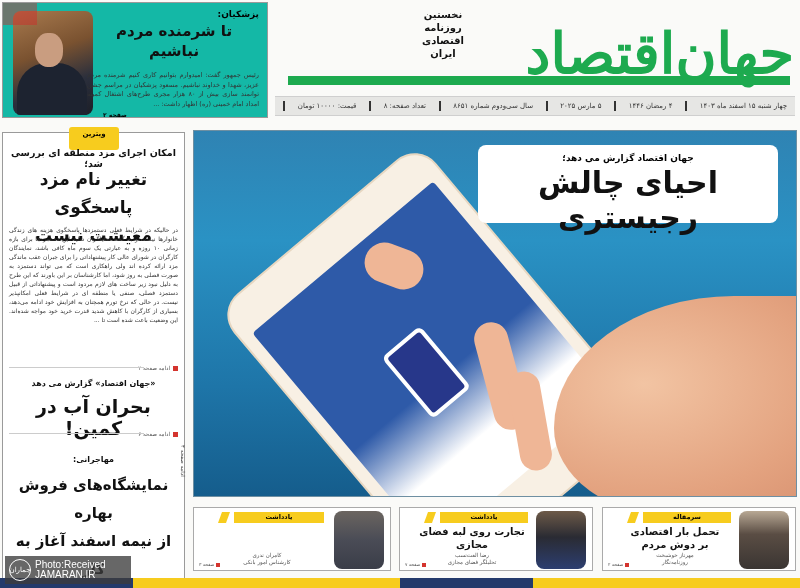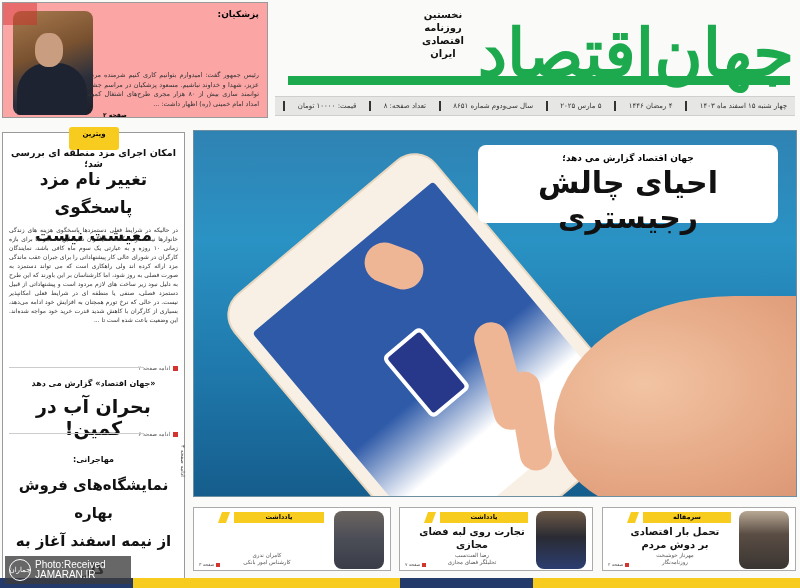--- a/index.html
+++ b/index.html
@@ -1,28 +1,28 @@
 <!DOCTYPE html>
 <html><head>
 <meta charset="utf-8">
 <style>
   * { box-sizing: border-box; margin: 0; padding: 0; }
   body { width: 800px; height: 588px; background: #f2f2f0; font-family: "DejaVu Sans", sans-serif; overflow: hidden; position: relative; }
   .page { position: absolute; inset: 0; background: #fafaf8; }
 
   
   .masthead { position: absolute; left: 283px; top: 0; width: 517px; height: 93px; }
-  .logo { position: absolute; right: 6px; top: 18px; font-family: "DejaVu Serif", serif; font-weight: bold; font-size: 66px; color: #1daa4f; letter-spacing: -3px; line-height: 70px; direction: rtl; }
+  .logo { position: absolute; right: 6px; top: 18px; font-family: "DejaVu Serif", serif; font-weight: bold; font-size: 56px; color: #1daa4f; letter-spacing: -3px; line-height: 70px; direction: rtl; }
   .logo-bar { position: absolute; left: 5px; right: 10px; top: 76px; height: 9px; background: #1daa4f; }
   .tagline { position: absolute; left: 125px; top: 8px; width: 70px; text-align: center; direction: rtl; font-weight: bold; font-size: 10px; line-height: 13px; color: #111; }
   .dateline { position: absolute; left: 275px; top: 96px; width: 520px; height: 20px; background: #e6e6e4; border-top: 1px solid #cfcfcf; border-bottom: 1px solid #cfcfcf; display: flex; direction: rtl; align-items: center; justify-content: space-between; padding: 0 8px; font-size: 7px; color: #333; }
   .dateline .sep { width: 2px; height: 10px; background: #333; }
 
   
-  .topbox { position: absolute; left: 2px; top: 2px; width: 266px; height: 116px; border: 1px solid #9a9a9a; background: #fca5a5; }
+  .topbox { position: absolute; left: 2px; top: 2px; width: 266px; height: 116px; border: 1px solid #9a9a9a; background: #14b8a6; }
   .topbox .photo { position: absolute; left: 10px; top: 8px; width: 80px; height: 104px; border-radius: 8px; background: linear-gradient(160deg,#a87a4e 0%,#7a5230 40%,#2b2f3c 70%,#1c1f28 100%); overflow: hidden; }
   .topbox .photo .face { position: absolute; left: 22px; top: 22px; width: 28px; height: 34px; border-radius: 45%; background: #c99d80; }
   .topbox .photo .suit { position: absolute; left: 4px; top: 52px; width: 70px; height: 60px; border-radius: 30px 30px 0 0; background: #1d2330; }
   .topbox .kicker { position: absolute; right: 8px; top: 6px; font-size: 9px; font-weight: bold; direction: rtl; }
   .topbox .headline { position: absolute; right: 8px; top: 18px; width: 170px; text-align: center; direction: rtl; font-weight: bold; font-size: 15px; line-height: 20px; color: #111; }
   .topbox .body { position: absolute; right: 8px; top: 68px; width: 172px; direction: rtl; font-size: 6.5px; line-height: 9.5px; color: #333; text-align: justify; }
   .topbox .ref { position: absolute; left: 100px; top: 108px; font-size: 6px; font-weight: bold; }
   .watermark-corner { position: absolute; left: 0; top: 0; width: 34px; height: 22px; background: rgba(210,40,40,0.45); }
 
   
@@ -91,20 +91,21 @@
   </div>
 
   <div class="topbox">
     <div class="photo">
       <div class="suit"></div>
       <div class="face"></div>
     </div>
     <div class="watermark-corner"></div>
     <div class="kicker">پزشکیان:</div>
     <div class="headline">
+      <div>تا شرمنده مردم نباشیم</div>
     </div>
     <div class="body">رئیس جمهور گفت: امیدوارم بتوانیم کاری کنیم شرمنده مردم عزیز، شهدا و خداوند نباشیم. مسعود پزشکیان در مراسم جشن توانمند سازی بیش از ۸۰ هزار مجری طرح‌های اشتغال کمیته امداد امام خمینی (ره) اظهار داشت: ...</div>
     <div class="ref">صفحه ۲</div>
   </div>
 
   <div class="leftcol">
     <div class="badge">ویترین</div>
     <div class="lc-kicker" style="top:14px;font-size:9.5px;">امکان اجرای مزد منطقه ای بررسی شد؛</div>
     <div class="lc-kicker" style="top:32px;font-size:17px;line-height:28px;">
       <div>تغییر نام مزد پاسخگوی</div>

